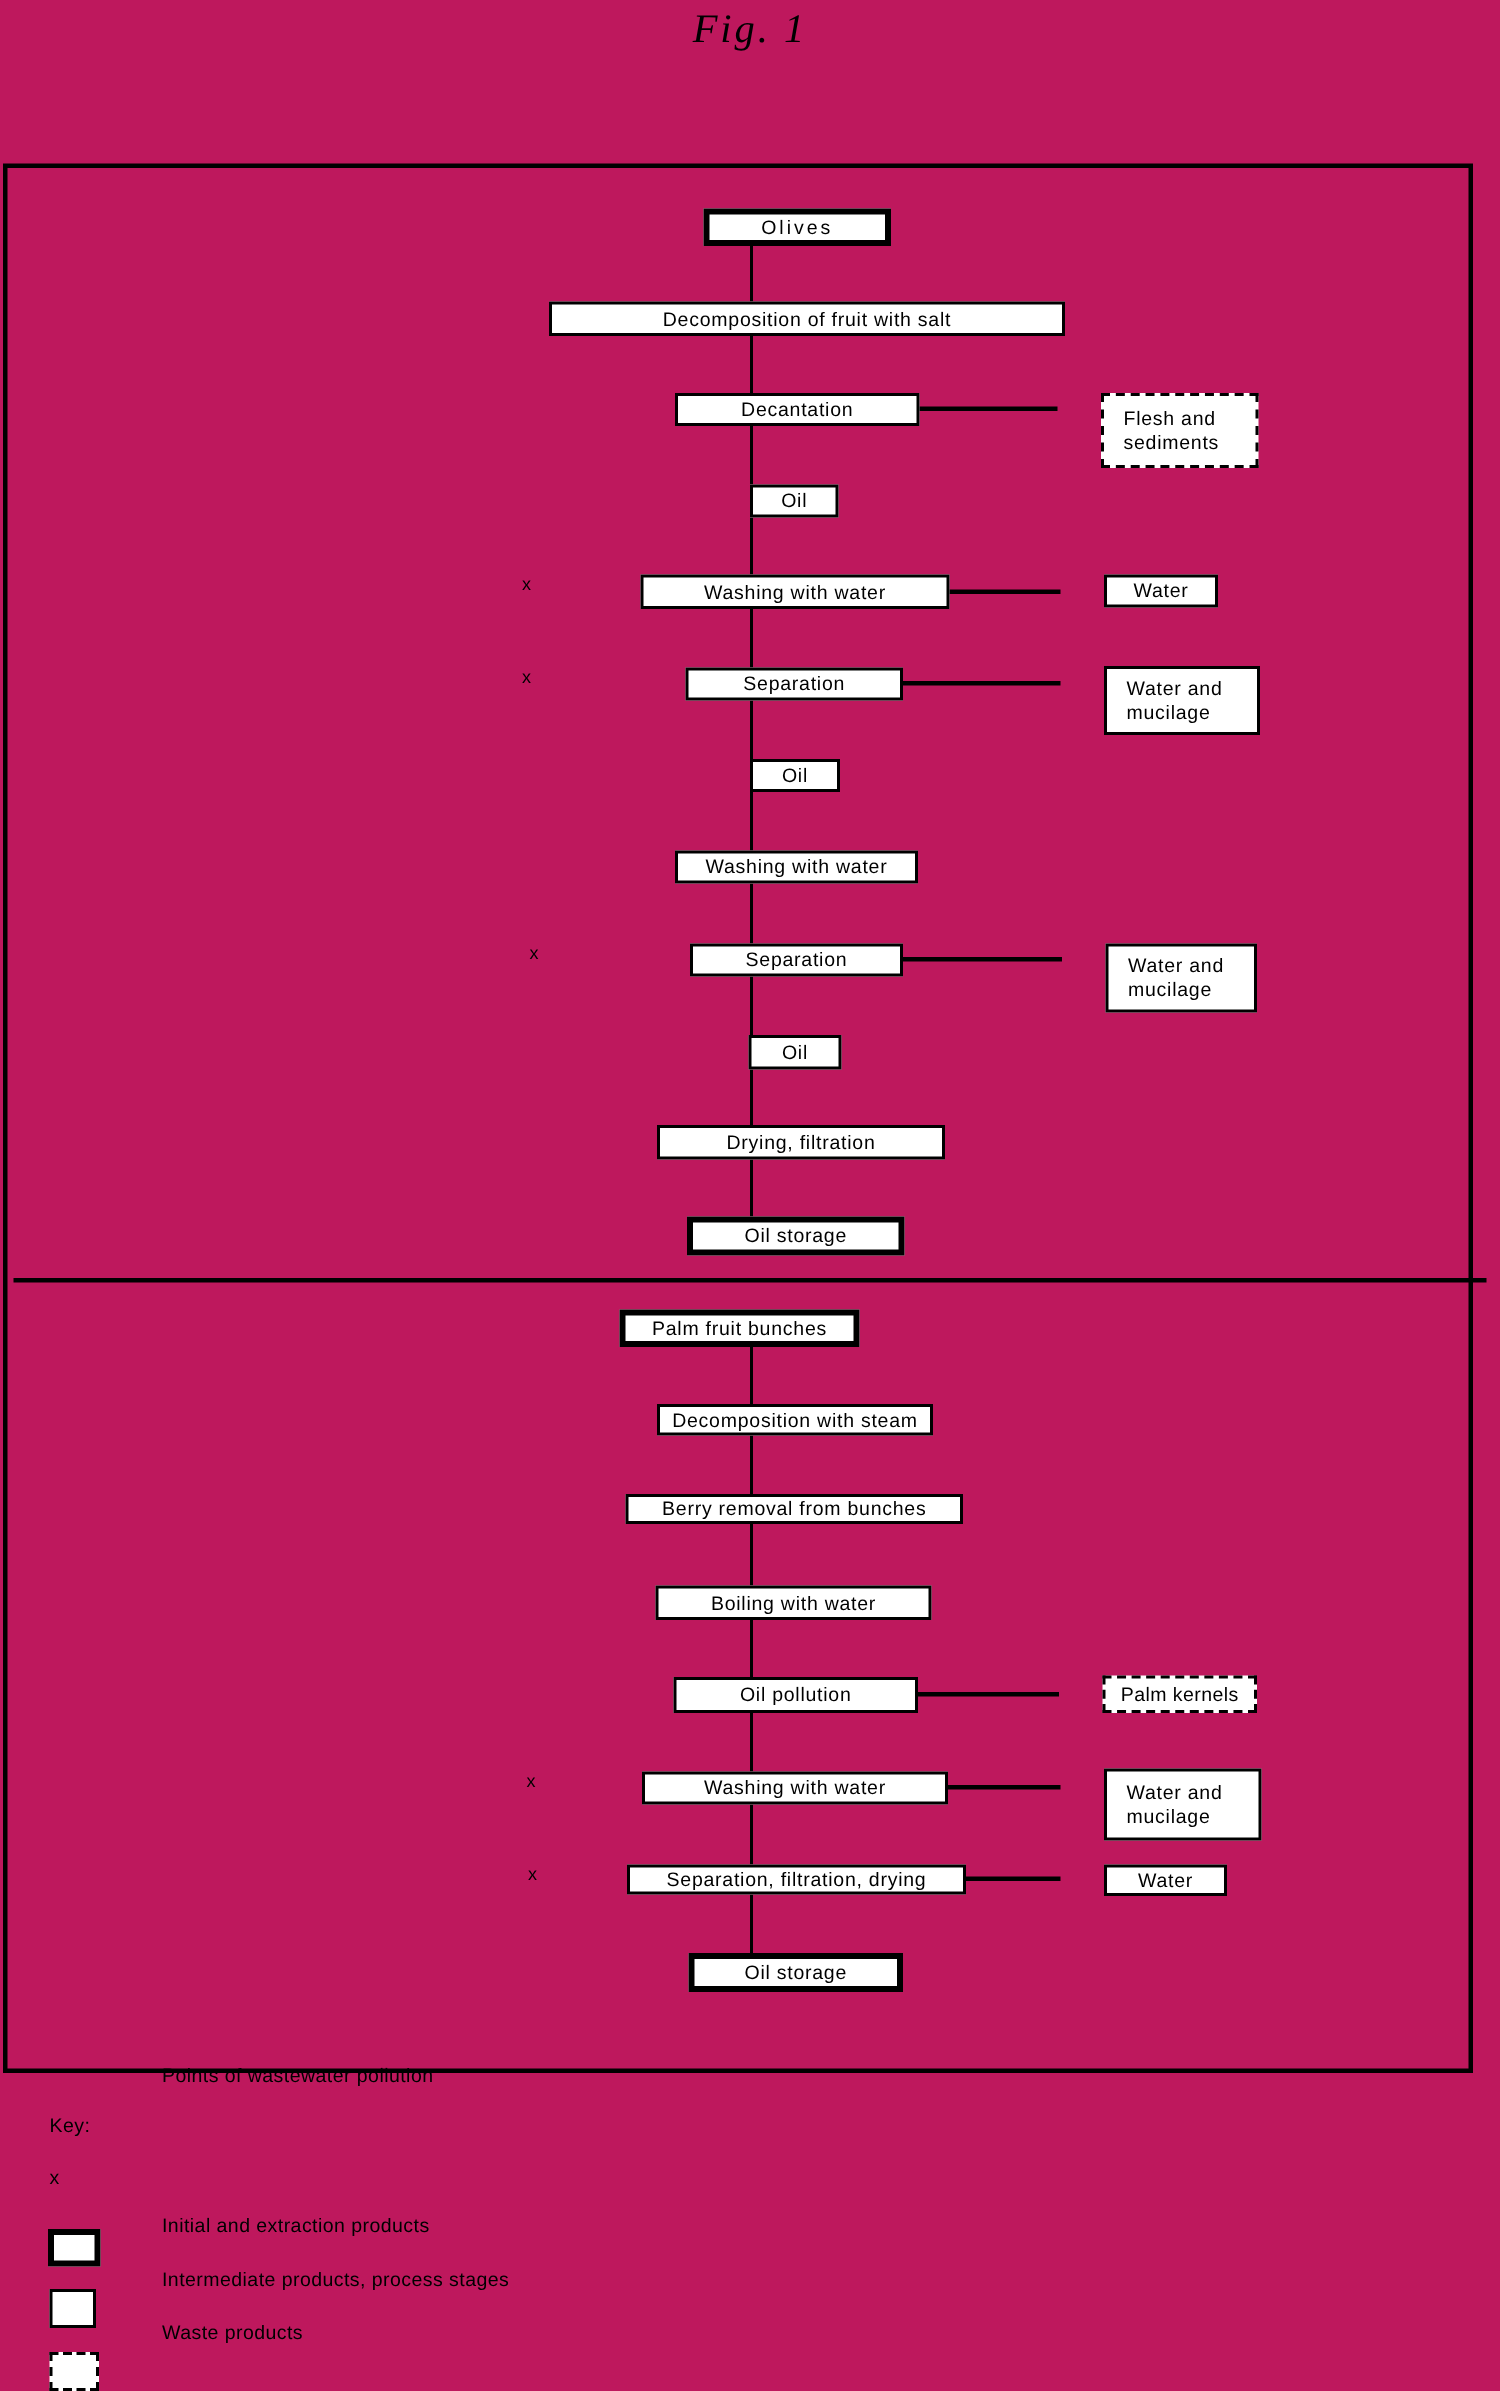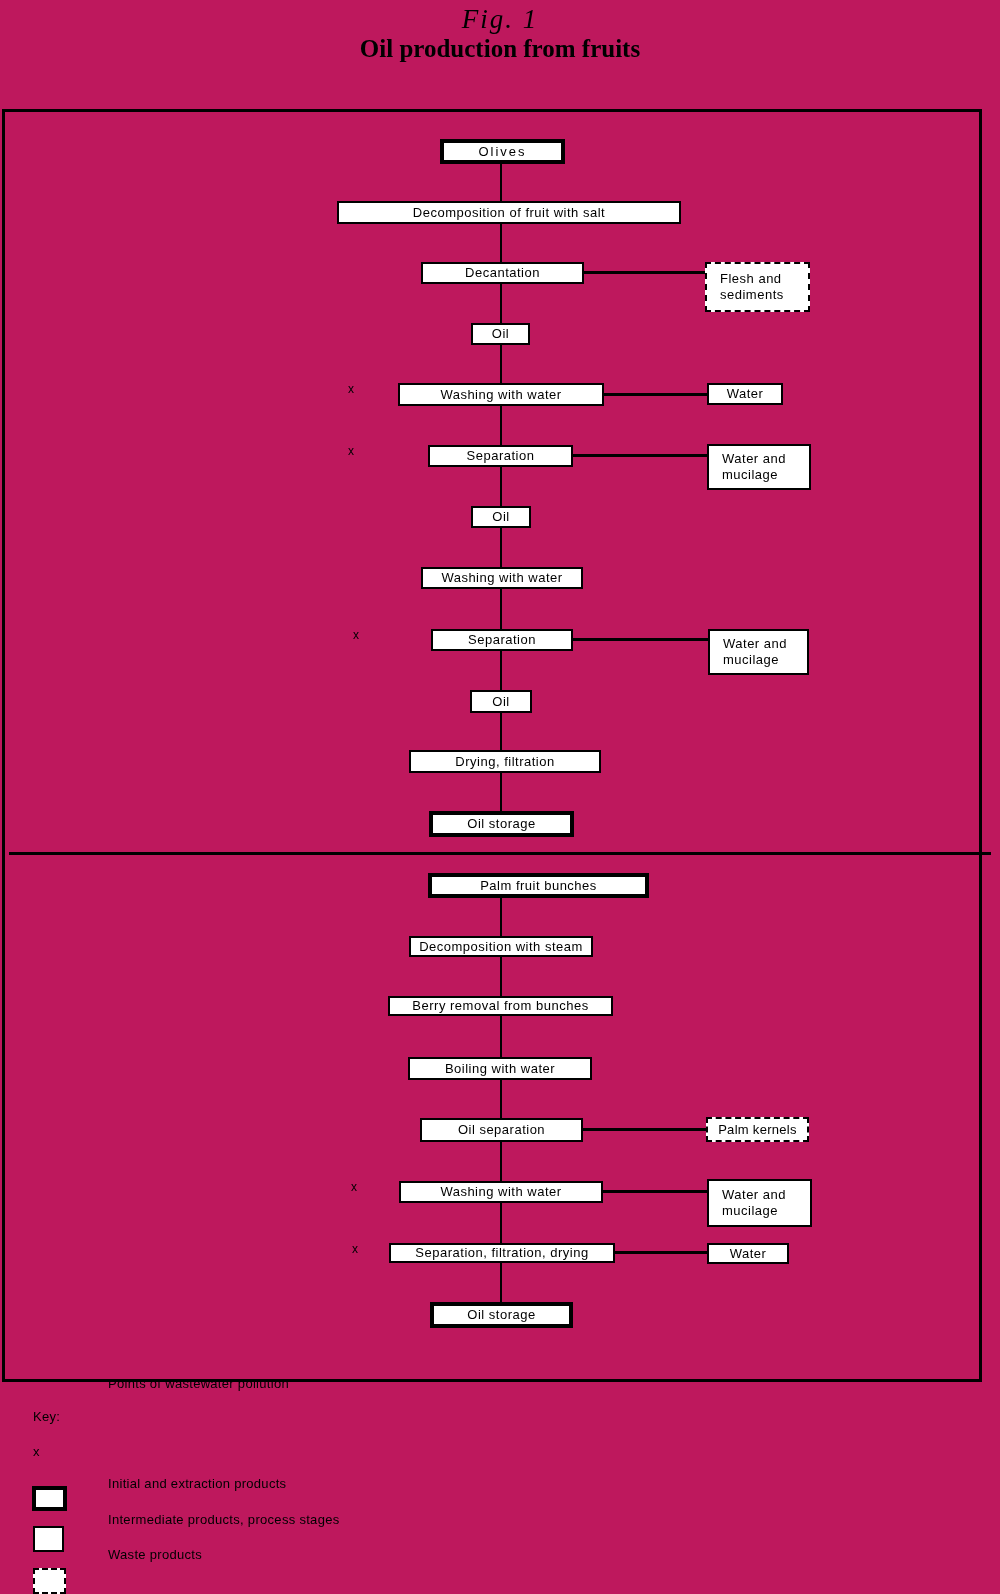--- a/index.html
+++ b/index.html
@@ -9,39 +9,38 @@
         font-family:"Liberation Serif","DejaVu Serif",serif;font-style:italic;
         font-size:27px;letter-spacing:2px;}
   .main-title{position:absolute;left:0;top:35px;width:1000px;text-align:center;
         font-family:"Liberation Serif","DejaVu Serif",serif;font-weight:bold;
         font-size:25px;}
   .frame{position:absolute;left:2px;top:109px;width:980px;height:1273px;
         border:3px solid #000;box-sizing:border-box;}
   .divider{position:absolute;left:9px;top:852px;width:982px;height:3px;background:#000;}
   .box{position:absolute;box-sizing:border-box;border:2px solid #000;background:#fff;
         display:flex;align-items:center;justify-content:center;
-        font-size:13px;letter-spacing:0.5px;text-align:center;line-height:16px;}
+        font-size:13px;letter-spacing:0.5px;text-align:center;line-height:16px;margin-left:29px;}
   .thick{border-width:4px;}
   .dashed{border-style:dashed;}
   .left-text{justify-content:flex-start;text-align:left;padding-left:13px;}
   .vline{position:absolute;width:2px;background:#000;}
   .hline{position:absolute;height:3px;background:#000;}
   .xmark{position:absolute;font-size:12px;line-height:12px;}
   .key-label{position:absolute;font-size:13px;letter-spacing:0.3px;}
   .key-box{position:absolute;box-sizing:border-box;border:2px solid #000;background:#fff;}
   .key-box.thick{border-width:4px;}
   .key-box.dashed{border-style:dashed;}
 </style>
 </head>
 <body>
 
 <div id="page">
 
   <div class="fig-title">Fig. 1</div>
-  <div class="main-title">Oil production from fruits</div>
 
   <div class="frame"></div>
   <div class="divider"></div>
 
   <div class="vline" style="left:500px;top:164px;height:37px"></div>
   <div class="vline" style="left:500px;top:224px;height:38px"></div>
   <div class="vline" style="left:500px;top:284px;height:39px"></div>
   <div class="vline" style="left:500px;top:345px;height:38px"></div>
   <div class="vline" style="left:500px;top:406px;height:39px"></div>
   <div class="vline" style="left:500px;top:467px;height:39px"></div>
@@ -83,25 +82,25 @@
   <div class="vline" style="left:500px;top:1016px;height:41px"></div>
   <div class="vline" style="left:500px;top:1080px;height:38px"></div>
   <div class="vline" style="left:500px;top:1142px;height:39px"></div>
   <div class="vline" style="left:500px;top:1203px;height:40px"></div>
   <div class="vline" style="left:500px;top:1263px;height:39px"></div>
 
   <div class="hline" style="left:583px;top:1128px;width:123px"></div>
   <div class="hline" style="left:603px;top:1190px;width:104px"></div>
   <div class="hline" style="left:615px;top:1251px;width:92px"></div>
 
-  <div class="box thick" style="left:428px;top:873px;width:221px;height:25px">Palm fruit bunches</div>
+  <div class="box thick" style="left:384px;top:873px;width:160px;height:25px">Palm fruit bunches</div>
   <div class="box" style="left:409px;top:936px;width:184px;height:21px">Decomposition with steam</div>
   <div class="box" style="left:388px;top:996px;width:225px;height:20px">Berry removal from bunches</div>
   <div class="box" style="left:408px;top:1057px;width:184px;height:23px">Boiling with water</div>
-  <div class="box" style="left:420px;top:1118px;width:163px;height:24px">Oil separation</div>
+  <div class="box" style="left:420px;top:1118px;width:163px;height:24px">Oil pollution</div>
   <div class="box" style="left:399px;top:1181px;width:204px;height:22px">Washing with water</div>
   <div class="box" style="left:389px;top:1243px;width:226px;height:20px">Separation, filtration, drying</div>
   <div class="box thick" style="left:430px;top:1302px;width:143px;height:26px">Oil storage</div>
 
   <div class="box dashed" style="left:706px;top:1117px;width:103px;height:25px;letter-spacing:0.3px">Palm kernels</div>
   <div class="box left-text" style="left:707px;top:1179px;width:105px;height:48px">Water and mucilage</div>
   <div class="box" style="left:707px;top:1243px;width:82px;height:21px">Water</div>
 
   <div class="xmark" style="left:351px;top:1181px">x</div>
   <div class="xmark" style="left:352px;top:1243px">x</div>

